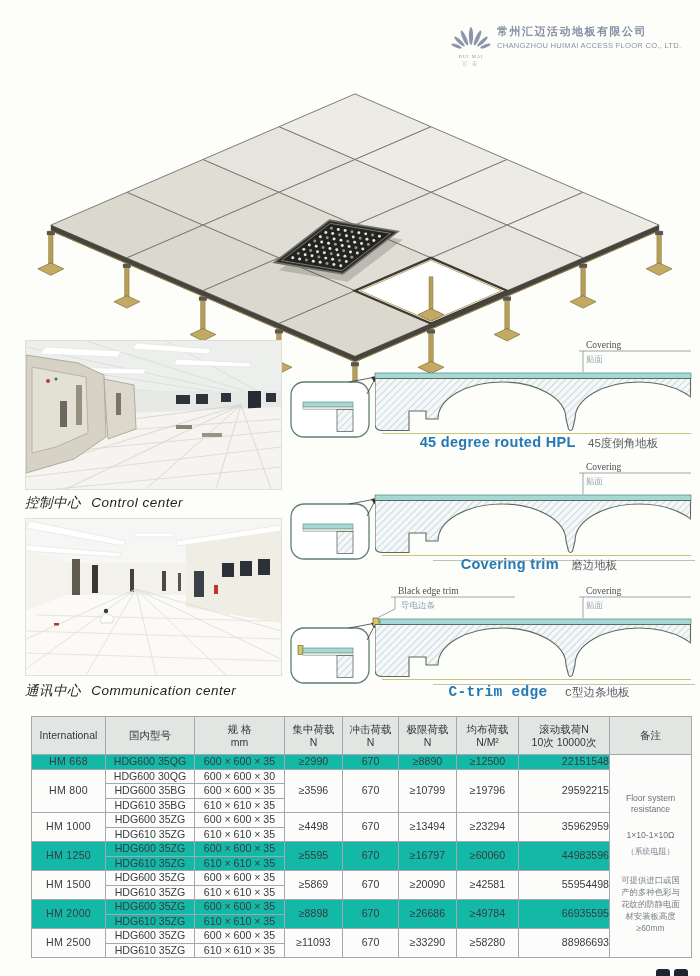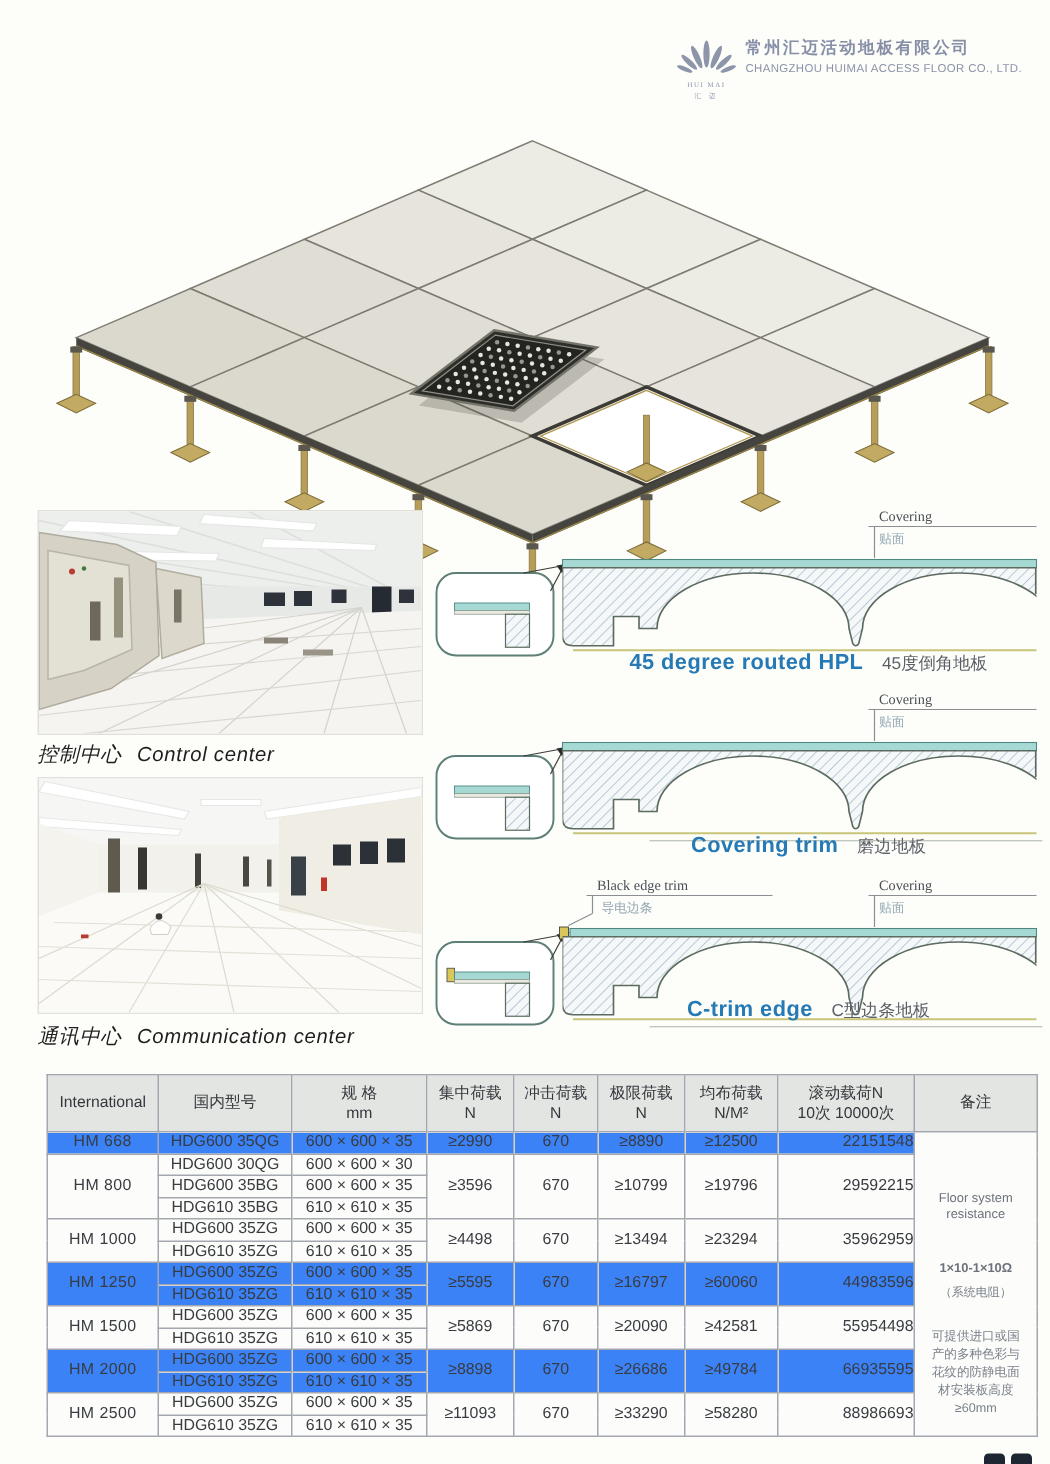--- a/index.html
+++ b/index.html
@@ -30,38 +30,38 @@
   .photo-caption .en{margin-left:6px;}
 
   
   .diagram{position:absolute;left:283px;width:412px;height:104px;}
   #dia1{top:336px;}
   #dia2{top:458px;}
   #dia3{top:582px;}
   .dia-caption{position:absolute;left:383px;width:312px;text-align:center;white-space:nowrap;}
   #dcap1{top:433px;}
   #dcap2{top:555px;}
-  #dcap3{top:664px;}
+  #dcap3{top:683px;font-family:Liberation Mono, monospace;}
   .dia-caption .en{font-weight:bold;font-size:14.5px;color:#2579b5;letter-spacing:.3px;}
   .dia-caption .cn{font-size:11.5px;color:#5a5f66;margin-left:8px;}
 
   
   .spec-wrap{position:absolute;left:31px;top:716px;width:660px;}
   table.spec{border-collapse:collapse;table-layout:fixed;width:660px;background:#fcfcfa;}
   table.spec th,table.spec td{border:1px solid #a3a8af;overflow:hidden;}
   table.spec thead th{background:#e3e5e2;font-weight:normal;color:#34373c;
                       font-size:10.5px;line-height:12.5px;height:37px;padding:0 1px;}
   table.spec td{font-size:10.6px;color:#383b40;text-align:center;padding:0;line-height:13.5px;height:13px;}
   td.c-intl{color:#5a5e66;font-size:10.8px;letter-spacing:.3px;}
-  tr.shade td{background:#3b82f6;}
+  tr.shade td{background:#14b8a6;}
   tr.gs td{border-top-color:#8d929a;}
   .roll{display:flex;justify-content:flex-end;align-items:center;}
   td.c-remark{vertical-align:top;background:#fcfcfa !important;}
   .rm-en{margin-top:38px;font-size:8.6px;color:#6c727b;line-height:11px;}
-  .rm-val{margin-top:24px;font-size:8.6px;color:#6c727b;font-weight:bold;}
+  .rm-val{margin-top:14px;font-size:8.6px;color:#6c727b;}
   .rm-valcn{margin-top:2px;font-size:8px;color:#79808a;}
   .rm-cn{margin-top:16px;font-size:8.4px;color:#79808a;line-height:12px;}
 
   
   .corner-mark{position:absolute;bottom:-2px;right:12px;display:flex;gap:4px;}
   .corner-mark div{width:14px;height:9px;background:#1f2633;border-radius:3px 3px 0 0;}
 
   svg text{font-family:"Liberation Serif","DejaVu Serif",serif;}
 </style>
 </head>

